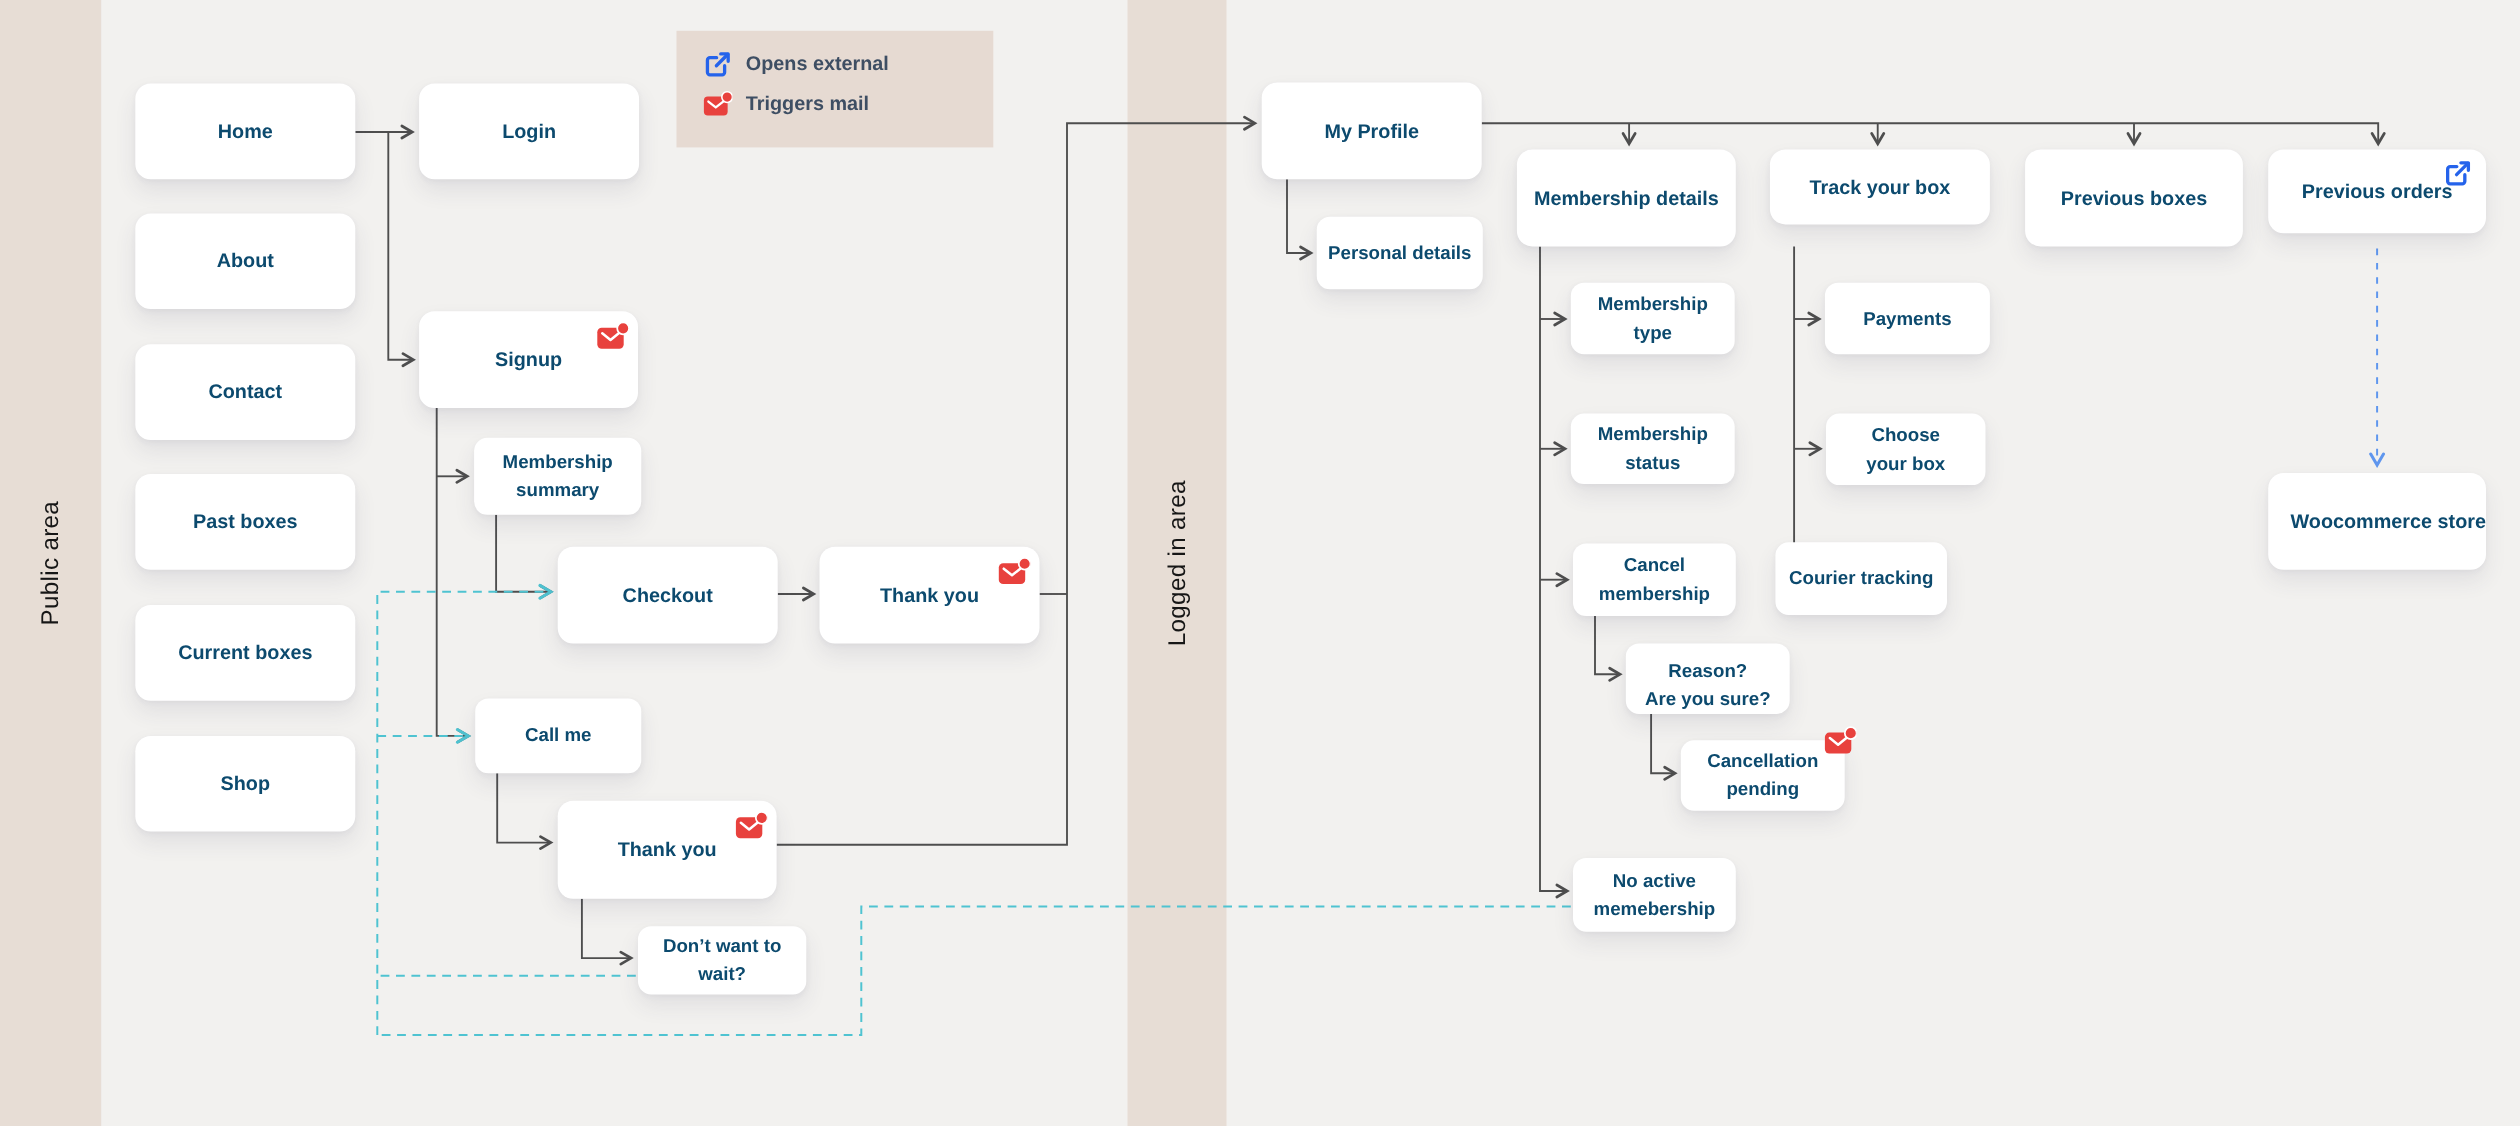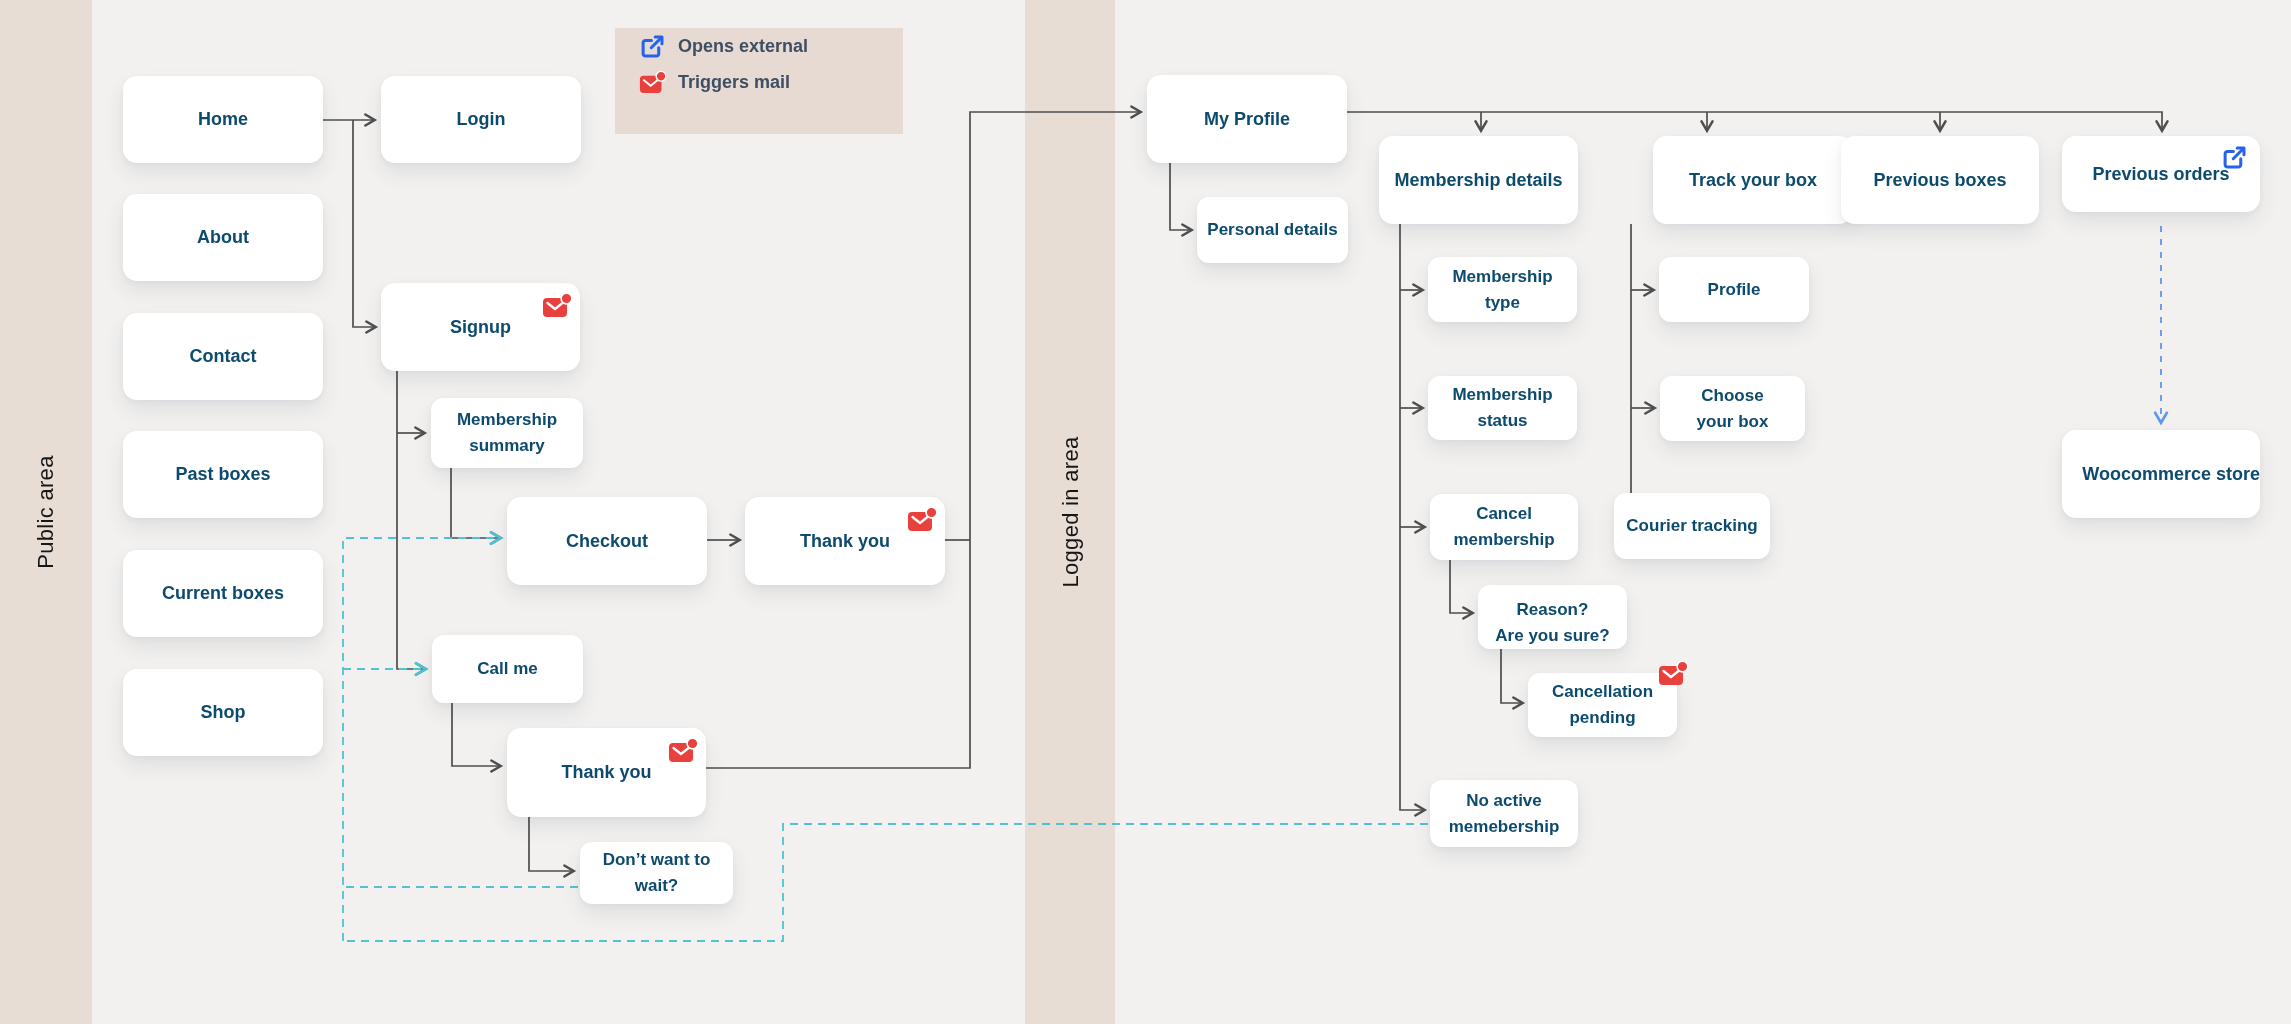--- a/index.html
+++ b/index.html
@@ -39,21 +39,21 @@
   .node-label{font-size:18px;font-weight:600;color:#0c4a6e;line-height:27px;}
   .node.sm .node-label{font-size:17px;line-height:26px;}
   .badge{position:absolute;width:30px;height:28px;}
   .badge.pos-in{top:9px;right:8px;}
   .badge.pos-out{top:-13px;right:-11px;}
   .badge svg{display:block;}
   .legend{
     position:absolute;left:615px;top:28px;width:288px;height:106px;
     background:#e6dad2;
     box-sizing:border-box;
-    padding:5px 22px 0 24px;
+    padding:17px 22px 0 24px;
     display:flex;flex-direction:column;gap:9px;
   }
   .legend-row{display:flex;align-items:center;gap:12px;}
   .legend-row .licon{width:27px;height:27px;flex:0 0 auto;display:flex;align-items:center;justify-content:center;}
   .legend-label{font-size:18px;font-weight:600;color:#3e4e63;}
 </style>
 </head>
 <body>
 
 <div class="canvas">
@@ -235,21 +235,21 @@
       <div class="node sm" style="left: 1197px; top: 197px; width: 151px; height: 66px;">
         <div class="node-label">
           <div>Personal details</div>
         </div>
       </div>
       <div class="node lg" style="left: 1379px; top: 136px; width: 199px; height: 88px;">
         <div class="node-label">
           <div>Membership details</div>
         </div>
       </div>
-      <div class="node lg" style="left: 1609px; top: 136px; width: 200px; height: 88px; margin-left: 44px;">
+      <div class="node lg" style="left: 1609px; top: 136px; width: 200px; height: 68px;">
         <div class="node-label">
           <div>Track your box</div>
         </div>
       </div>
       <div class="node lg" style="left: 1841px; top: 136px; width: 198px; height: 88px;">
         <div class="node-label">
           <div>Previous boxes</div>
         </div>
       </div>
       <div class="node lg" style="left: 2062px; top: 136px; width: 198px; height: 76px;">
@@ -302,21 +302,21 @@
         </span>
       </div>
       <div class="node sm" style="left: 1430px; top: 780px; width: 148px; height: 67px;">
         <div class="node-label">
           <div>No active</div>
           <div>memebership</div>
         </div>
       </div>
       <div class="node sm" style="left: 1659px; top: 257px; width: 150px; height: 65px;">
         <div class="node-label">
-          <div>Profile</div>
+          <div>Payments</div>
         </div>
       </div>
       <div class="node sm" style="left: 1660px; top: 376px; width: 145px; height: 65px;">
         <div class="node-label">
           <div>Choose</div>
           <div>your box</div>
         </div>
       </div>
       <div class="node sm" style="left: 1614px; top: 493px; width: 156px; height: 66px;">
         <div class="node-label">

